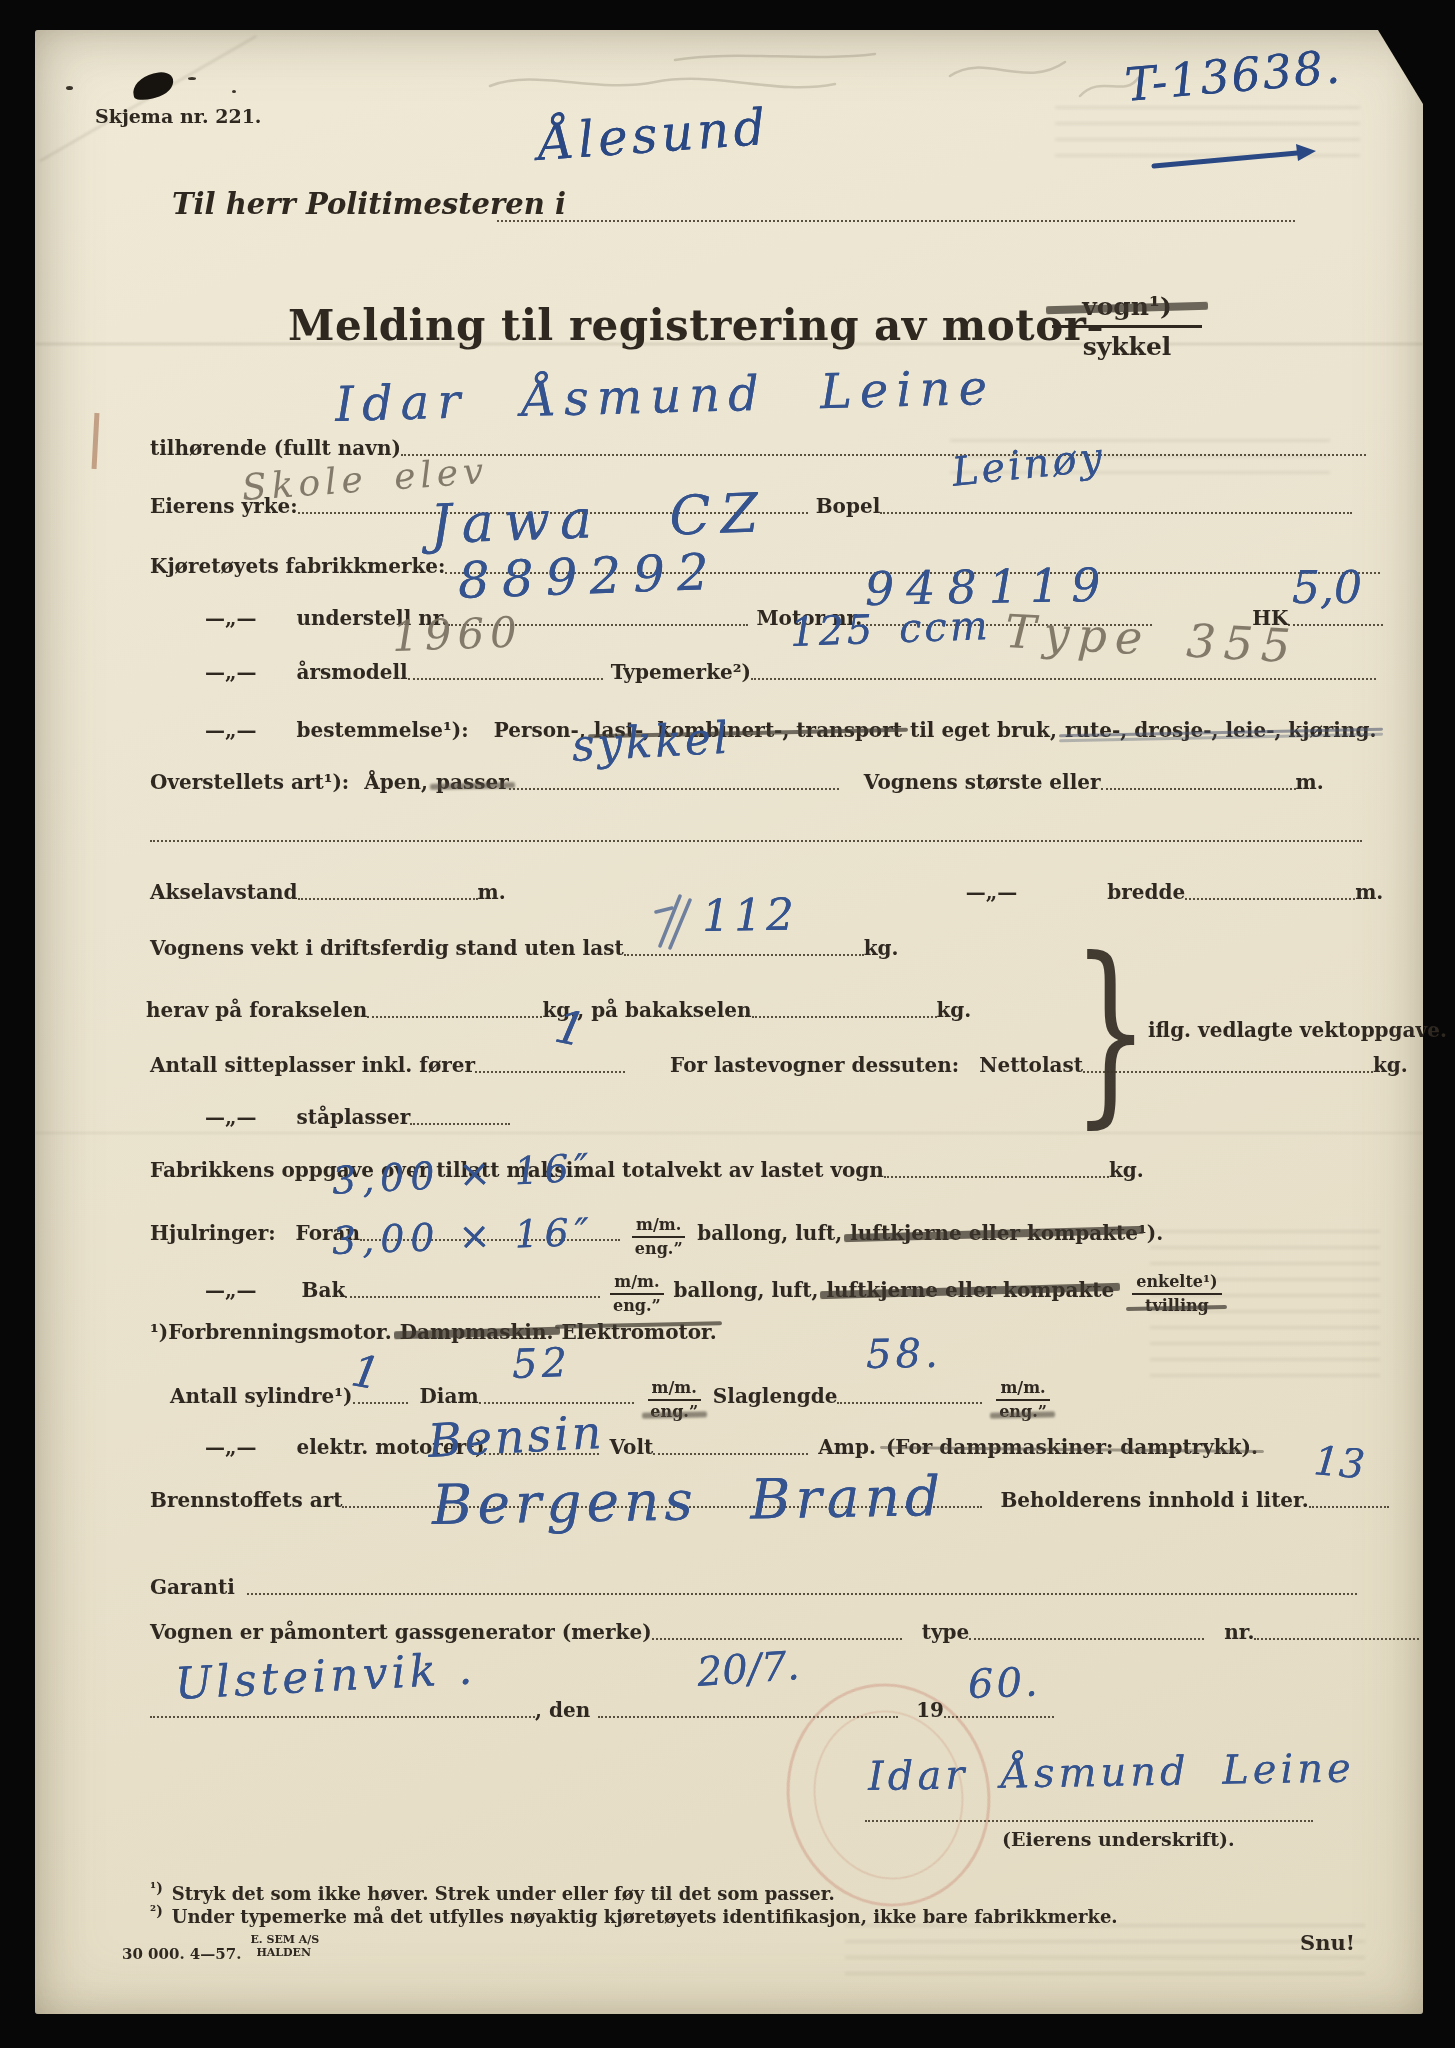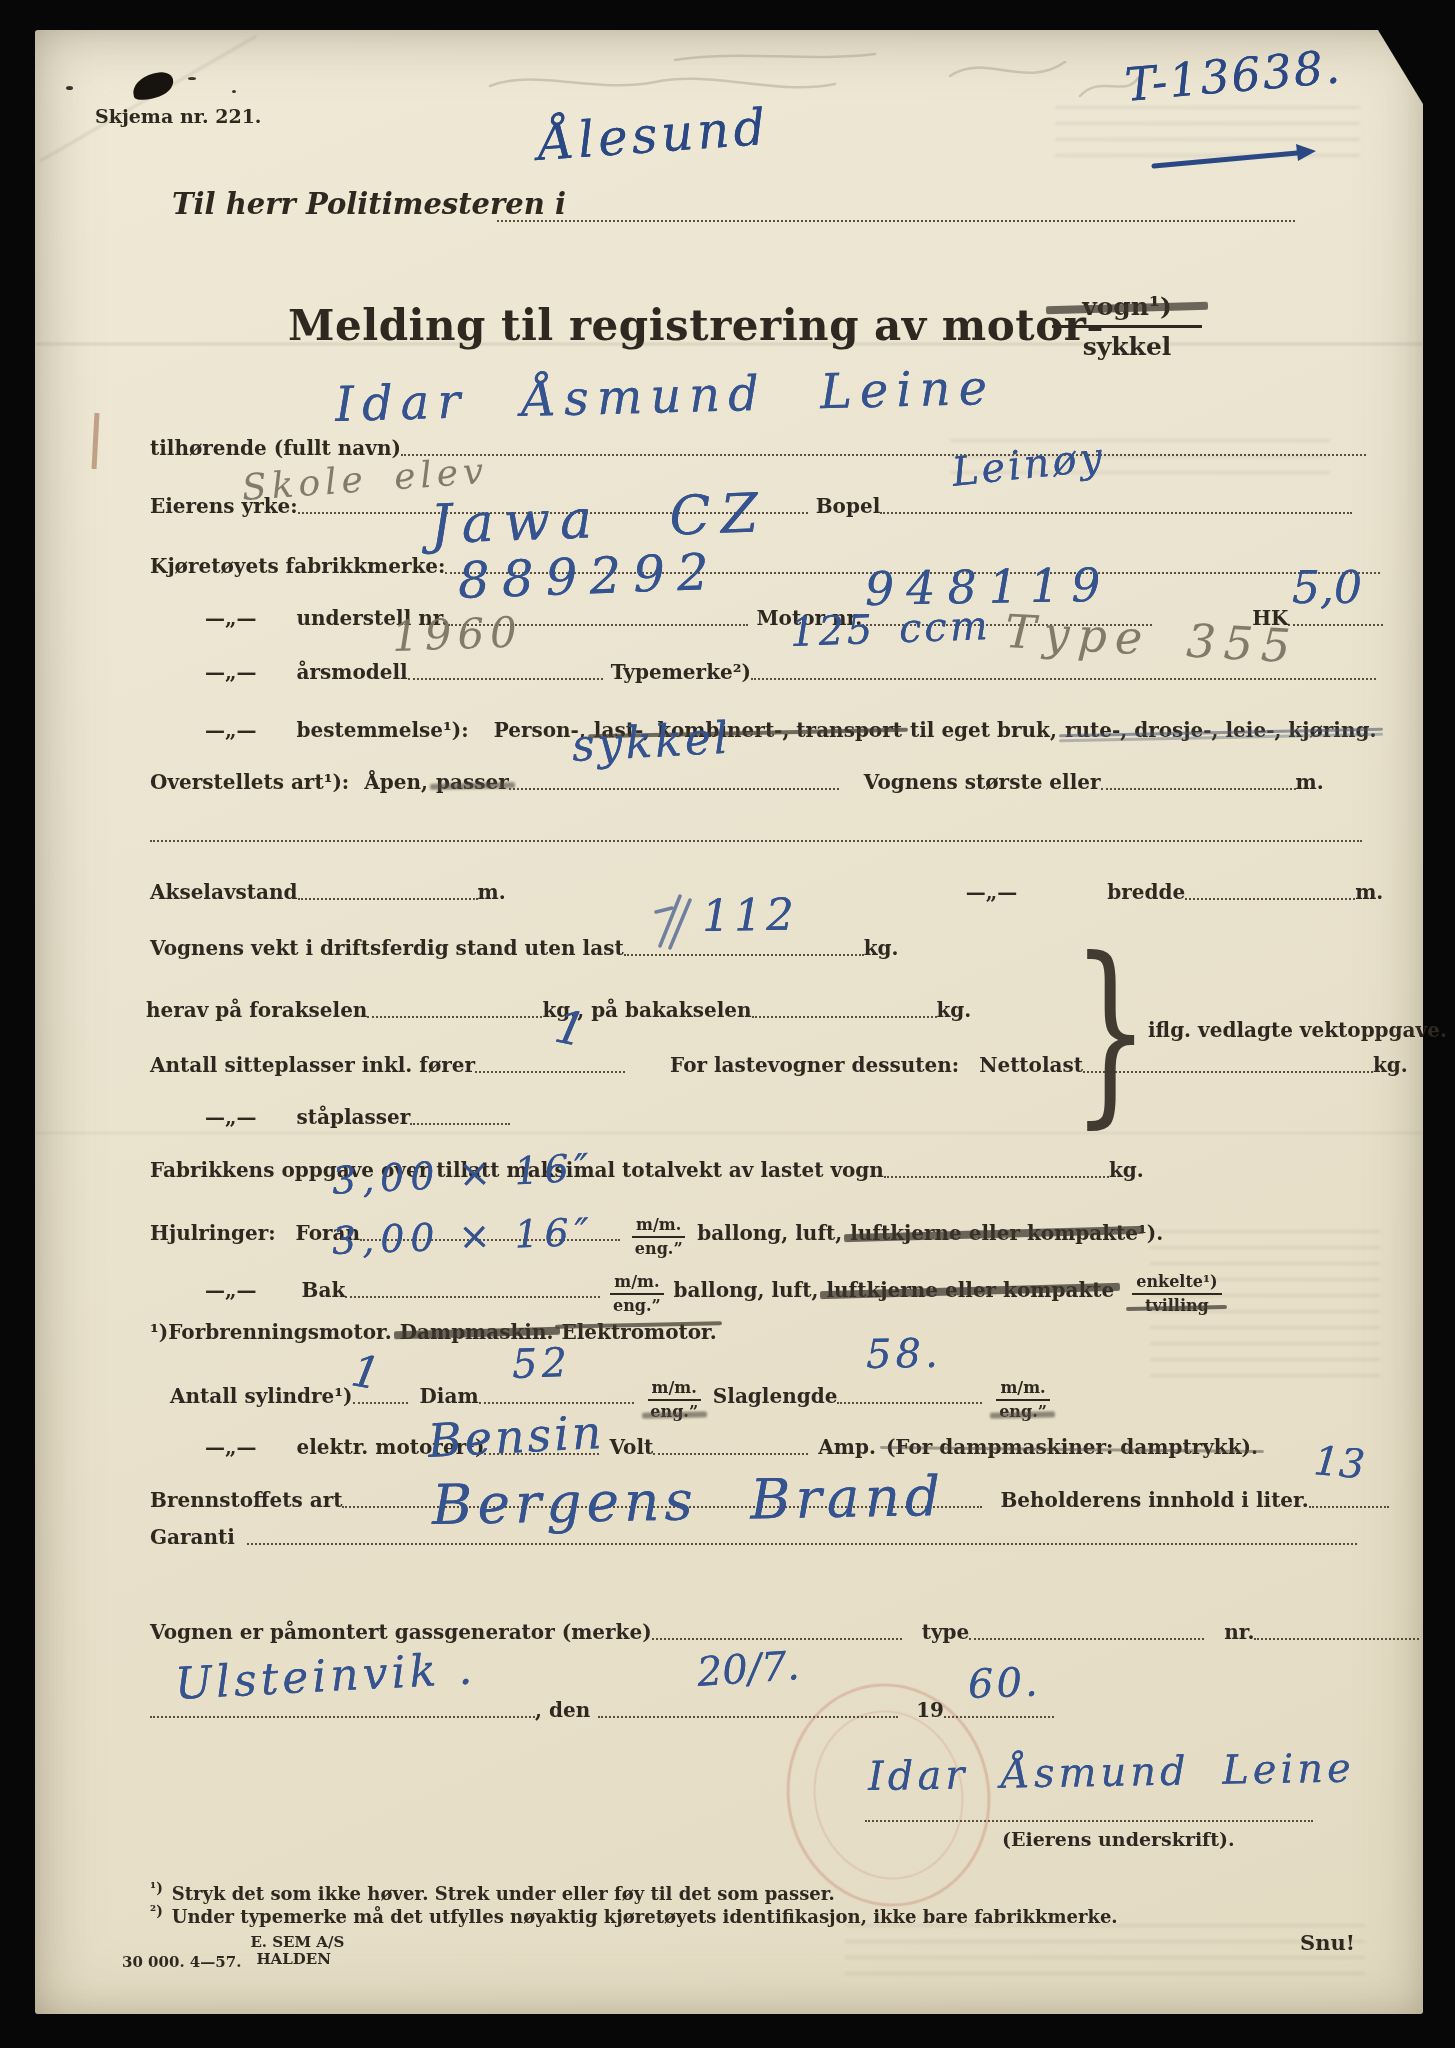--- a/index.html
+++ b/index.html
@@ -45,21 +45,21 @@
   .blot{position:absolute;left:132px;top:74px;width:42px;height:24px;background:#17130e;
       border-radius:62% 38% 55% 45%/72% 45% 62% 28%;transform:rotate(-14deg);}
   .speck{position:absolute;background:#3a332a;border-radius:50%;}
   .stamp{position:absolute;left:787px;top:1683px;width:197px;height:218px;border-radius:50%;
       border:3px solid rgba(186,86,74,.25);transform:rotate(-12deg);filter:blur(.6px);}
   .stamp-inner{position:absolute;left:24px;top:24px;right:24px;bottom:24px;border-radius:50%;
       border:2px solid rgba(186,86,74,.16);}
   .redmark{position:absolute;left:93px;top:413px;width:5px;height:56px;background:rgba(152,92,58,.5);
       transform:rotate(3deg);filter:blur(.4px);}
   .fnsup{font-size:14px;vertical-align:7px;margin-right:9px;}
-  .printer{display:inline-block;vertical-align:3px;margin-left:9px;font-size:15px;line-height:1.15;font-weight:700;}
+  .printer{display:inline-block;vertical-align:3px;margin-left:9px;font-size:11px;line-height:1.15;font-weight:700;}
   .printer span{display:block;}
   .snu{position:absolute;left:1300px;top:1930px;font:700 21px "DejaVu Serif",serif;color:#2e2821;}
   svg{position:absolute;overflow:visible;}
 </style>
 </head>
 <body>
 
 <div class="page">
   <div class="paper"></div>
   <div class="corner"></div>
@@ -214,21 +214,21 @@
   <div class="row" style="left:205px;top:1435px;">
     <span class="lbl">—„—</span><span class="gap" style="width:40px;"></span><span class="lbl">elektr. motorer¹)</span><span class="dots" style="width:115px;"></span><span class="gap" style="width:10px;"></span><span class="lbl">Volt</span><span class="dots" style="width:155px;"></span><span class="gap" style="width:10px;"></span><span class="lbl">Amp.</span><span class="gap" style="width:10px;"></span><span class="lbl stk stk-lite">(For dampmaskiner: damptrykk).</span>
   </div>
 
   <div class="row" style="left:150px;top:1488px;">
     <span class="lbl">Brennstoffets art</span><span class="dots" style="width:640px;"></span><span class="gap" style="width:18px;"></span><span class="lbl">Beholderens innhold i liter.</span><span class="dots" style="width:80px;"></span>
   </div>
   <div class="hw" style="left:428px;top:1418px;font-size:46px;letter-spacing:3px;transform:rotate(-3deg);">Bensin</div>
   <div class="hw" style="left:1314px;top:1440px;font-size:40px;transform:rotate(5deg);">13</div>
 
-  <div class="row" style="left:150px;top:1525px;">
+  <div class="row" style="left:150px;top:1575px;">
     <span class="lbl">Garanti</span><span class="gap" style="width:12px;"></span><span class="dots" style="width:1110px;"></span>
   </div>
   <div class="hw" style="left:432px;top:1478px;font-size:55px;letter-spacing:5px;word-spacing:30px;transform:rotate(-1deg);">Bergens Brand</div>
 
   <div class="row" style="left:150px;top:1620px;">
     <span class="lbl">Vognen er påmontert gassgenerator (merke)</span><span class="dots" style="width:250px;"></span><span class="gap" style="width:20px;"></span><span class="lbl">type</span><span class="dots" style="width:235px;"></span><span class="gap" style="width:20px;"></span><span class="lbl">nr.</span><span class="dots" style="width:165px;"></span>
   </div>
 
   <div class="row" style="left:150px;top:1698px;">
     <span class="dots" style="width:385px;"></span><span class="lbl">, den</span><span class="gap" style="width:8px;"></span><span class="dots" style="width:300px;"></span><span class="gap" style="width:18px;"></span><span class="lbl">19</span><span class="dots" style="width:110px;"></span>

